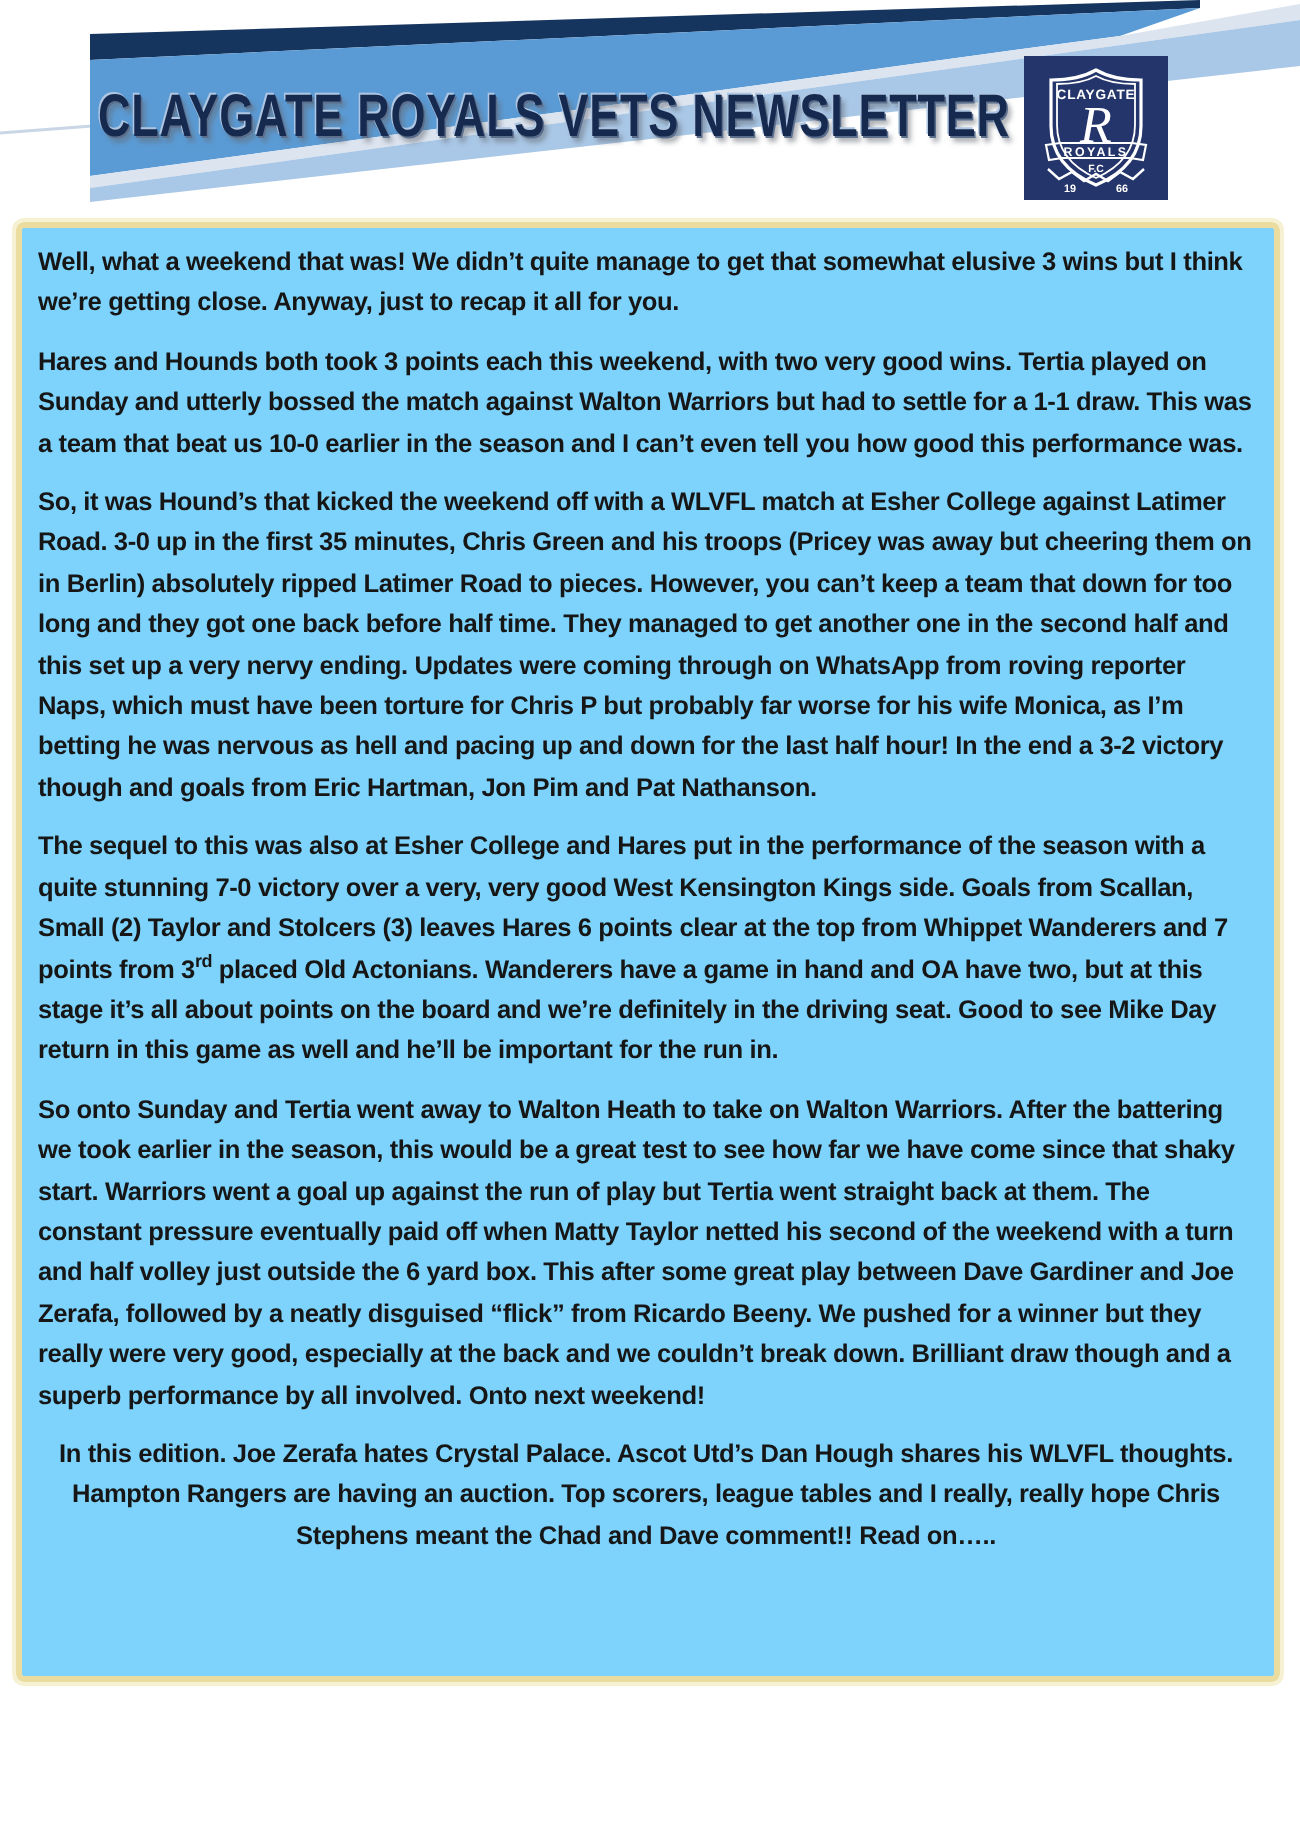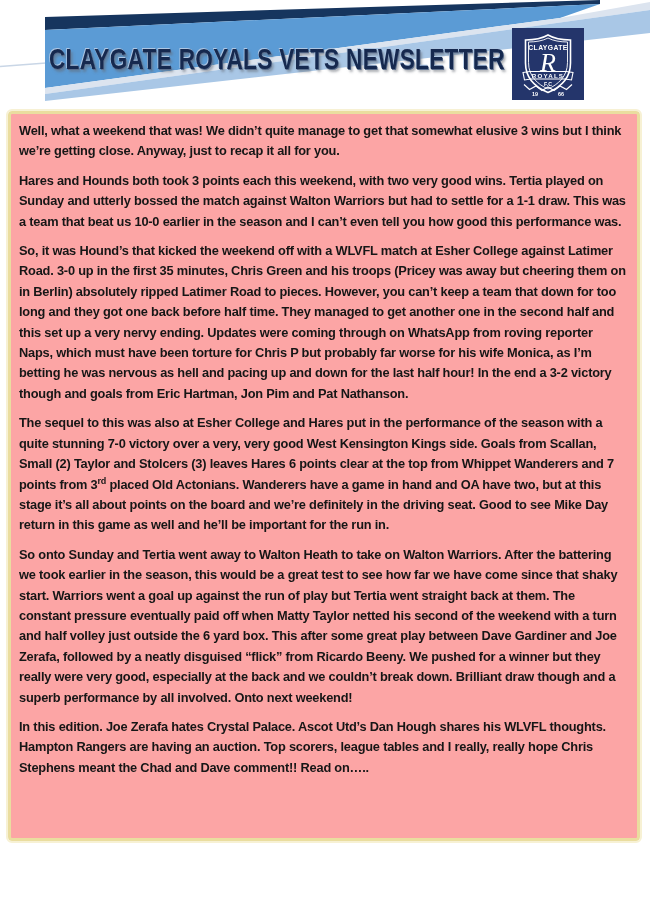--- a/index.html
+++ b/index.html
@@ -14,30 +14,30 @@
     font-weight:700;font-size:30px;line-height:1;white-space:nowrap;
     color:#16294f;letter-spacing:.5px;
     transform:scaleX(0.75);transform-origin:left top;
     text-shadow:-1px -1px 0 #aec6e2, 1px 1px 0 #5c6f8d, 3px 3px 3px rgba(100,105,115,.55);
   }
   .badge{position:absolute;left:512px;top:28px;}
   .badge text{font-family:"Liberation Sans",sans-serif;}
   .badge .serif{font-family:"Liberation Serif",serif;}
   .article{
     position:absolute;left:8px;top:111px;width:608px;height:711px;
-    background:#fca5a5;border:3px solid #eadd9f;border-radius:4px;
+    background:#7dd3fc;border:3px solid #eadd9f;border-radius:4px;
     outline:2px solid #f7f1d4;
     padding:7px 10px 6px 8px;box-sizing:content-box;overflow:hidden;
   }
   .article-body p{
     margin:0 0 9px 0;
     font-size:12.8px;line-height:20.4px;font-weight:700;
     color:#161616;letter-spacing:-0.2px;
   }
-  .article-body p:last-child{margin-bottom:15px;}
+  .article-body p:last-child{margin-bottom:15px;text-align:center;}
   .article-body sup{font-size:9px;line-height:0;vertical-align:super;text-align:center;}
 </style>
 </head>
 <body>
 
 <div>
 
   <header class="header">
     <svg class="banner-svg" width="650" height="112" viewBox="0 0 650 112">
       <line x1="0" y1="66.5" x2="46" y2="63" stroke="#c9d6e6" stroke-width="1.4"></line>

